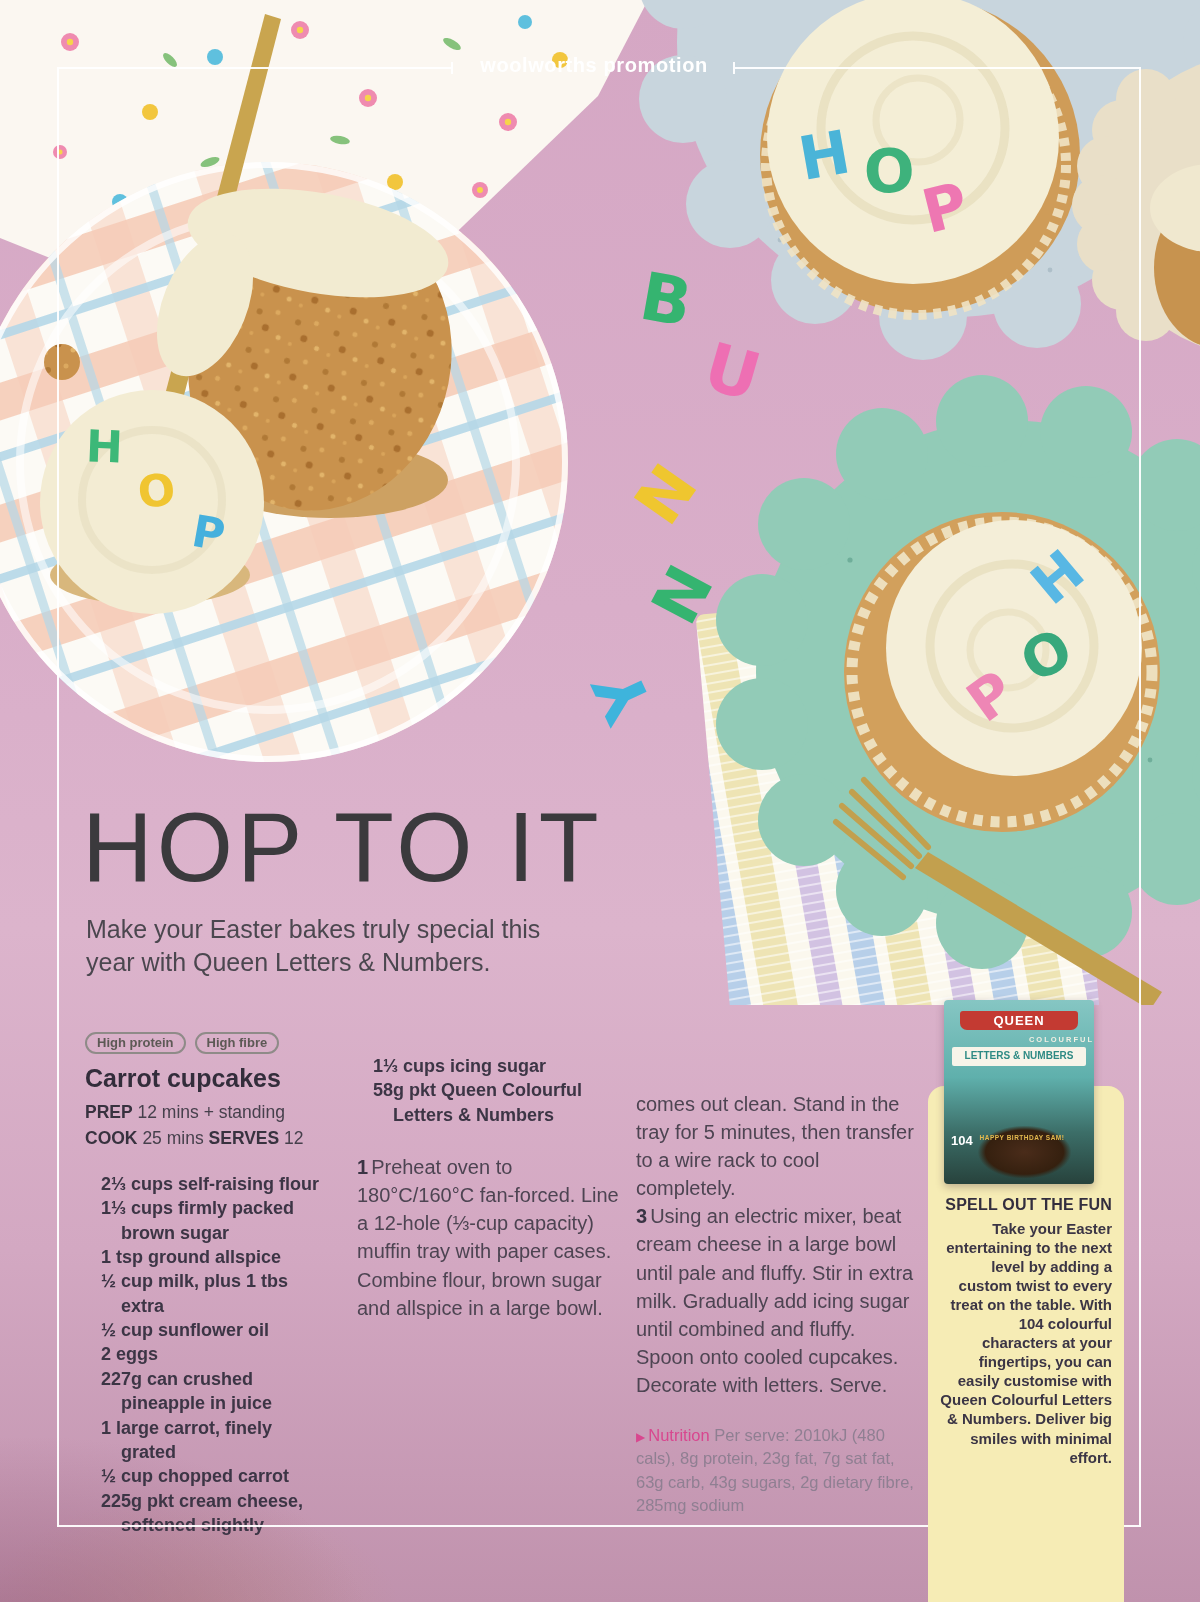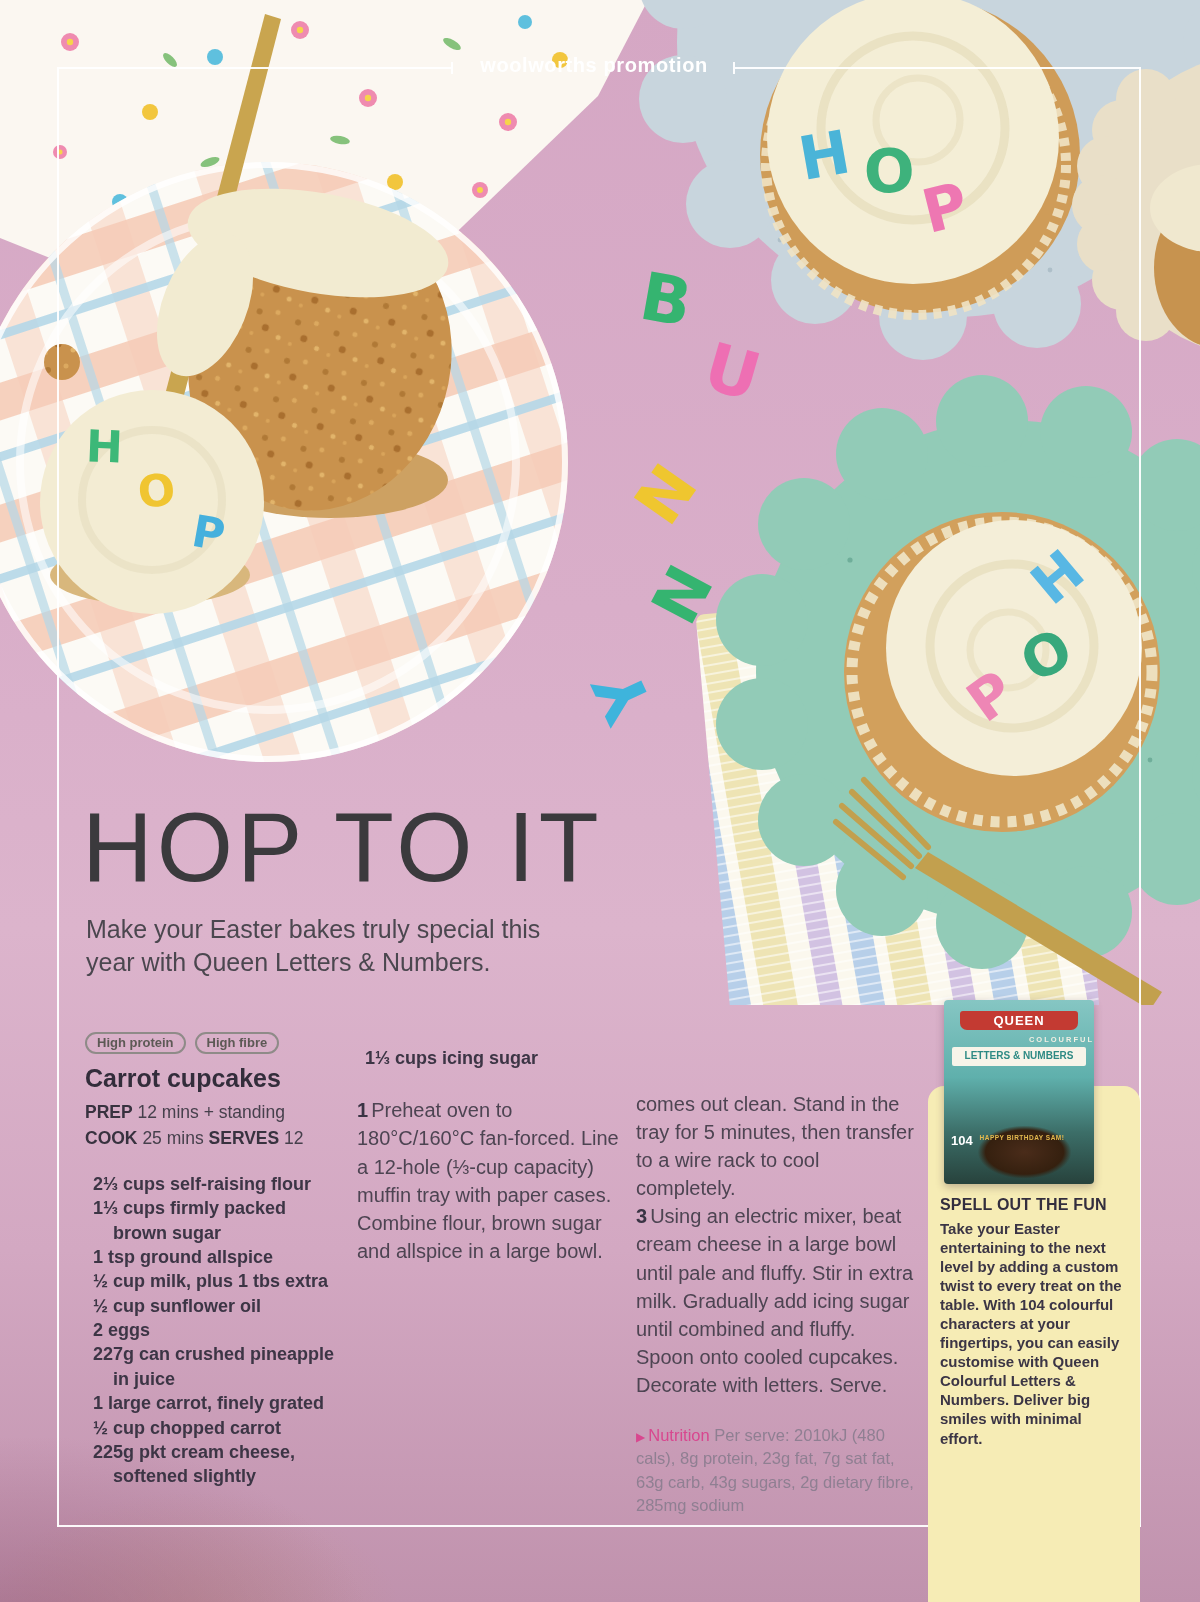--- a/index.html
+++ b/index.html
@@ -24,34 +24,34 @@
   .col{position:absolute;z-index:4;}
   .col1{left:85px;top:1032px;width:260px;}
   .col2{left:357px;top:1038px;width:268px;}
   .col3{left:636px;top:1090px;width:282px;}
   .badges{display:flex;gap:9px;}
   .badge{border:2px solid #8f8b88;border-radius:13px;padding:1px 10px 2px;font-size:13px;
     font-weight:700;color:#5d5955;white-space:nowrap;}
   .recipe-title{margin-top:10px;font-size:25px;font-weight:800;color:#332d3b;}
   .meta{margin-top:7px;font-size:17.5px;color:#46404c;line-height:1.48;}
   .meta b{font-weight:800;color:#38323f;}
-  ul.ing{margin:8px;padding:0;list-style:none;}
+  ul.ing{margin:16px;padding:0;list-style:none;}
   .col1 ul.ing{margin-top:20px;}
   ul.ing li{font-size:18px;font-weight:700;color:#3c3545;line-height:1.355;
     padding-left:20px;text-indent:-20px;}
   .steps{margin-top:26px;}
   p.step,p.cont{margin:0;font-size:20px;color:#4d4452;line-height:1.405;}
   p.step b{font-weight:800;color:#3a3444;margin-right:3px;}
   .nutrition{margin-top:25px;font-size:16.5px;color:#8f7f92;line-height:1.42;}
   .nutrition .arrow{color:#d8478f;font-size:12px;margin-right:3px;}
   .nutrition b{color:#d8478f;font-weight:400;}
   
-  .panel{position:absolute;left:928px;top:1086px;width:212px;height:516px;z-index:6;
+  .panel{position:absolute;left:928px;top:1086px;width:196px;height:516px;z-index:6;
     background:#f6ecb5;border-radius:16px 16px 0 0;box-sizing:border-box;
-    padding:110px 12px 0;text-align:left;}
+    padding:110px 12px 0;text-align:right;}
   .panel-heading{font-size:16px;font-weight:800;color:#332e3e;letter-spacing:.2px;}
   .panel-body{margin-top:5px;font-size:15px;font-weight:700;color:#3b3545;line-height:1.27;}
   .packet{position:absolute;left:944px;top:1000px;width:150px;height:184px;z-index:7;
     background:linear-gradient(180deg,#86c6c3 0%,#5fb0ac 42%,#3c6e68 72%,#27423c 100%);
     border-radius:4px;box-shadow:0 3px 8px rgba(60,30,50,.3);overflow:hidden;}
   .packet-banner{margin:11px 16px 0;background:#c33a32;color:#fff;font-size:13px;font-weight:800;
     text-align:center;border-radius:3px 3px 7px 7px;padding:2px 0;letter-spacing:1px;}
   .packet-sub{margin-top:5px;text-align:right;font-size:7.5px;font-weight:700;color:#f2efe3;letter-spacing:2px;}
   .packet-label{margin:3px 8px 0;background:#f7f4e9;color:#2e8a84;font-size:10px;font-weight:800;
     text-align:center;padding:3px 8px;line-height:1.25;border-radius:2px;}
@@ -286,20 +286,21 @@
       <li>227g can crushed pineapple in juice</li>
       <li>1 large carrot, finely grated</li>
       <li>½ cup chopped carrot</li>
       <li>225g pkt cream cheese, softened slightly</li>
     </ul>
   </div>
 
   <div class="col col2">
     <ul class="ing">
       <li>1⅓ cups icing sugar</li>
+      <li>58g pkt Queen Colourful Letters &amp; Numbers</li>
     </ul>
     <div class="steps">
       <p class="step"><b>1</b><span>Preheat oven to 180°C/160°C fan-forced. Line a 12-hole (⅓-cup capacity) muffin tray with paper cases. Combine flour, brown sugar and allspice in a large bowl.</span></p>
     </div>
   </div>
 
   <div class="col col3">
     <p class="cont">comes out clean. Stand in the tray for 5 minutes, then transfer to a wire rack to cool completely.</p>
     <p class="step"><b>3</b><span>Using an electric mixer, beat cream cheese in a large bowl until pale and fluffy. Stir in extra milk. Gradually add icing sugar until combined and fluffy. Spoon onto cooled cupcakes. Decorate with letters. Serve.</span></p>
     <p class="nutrition">

